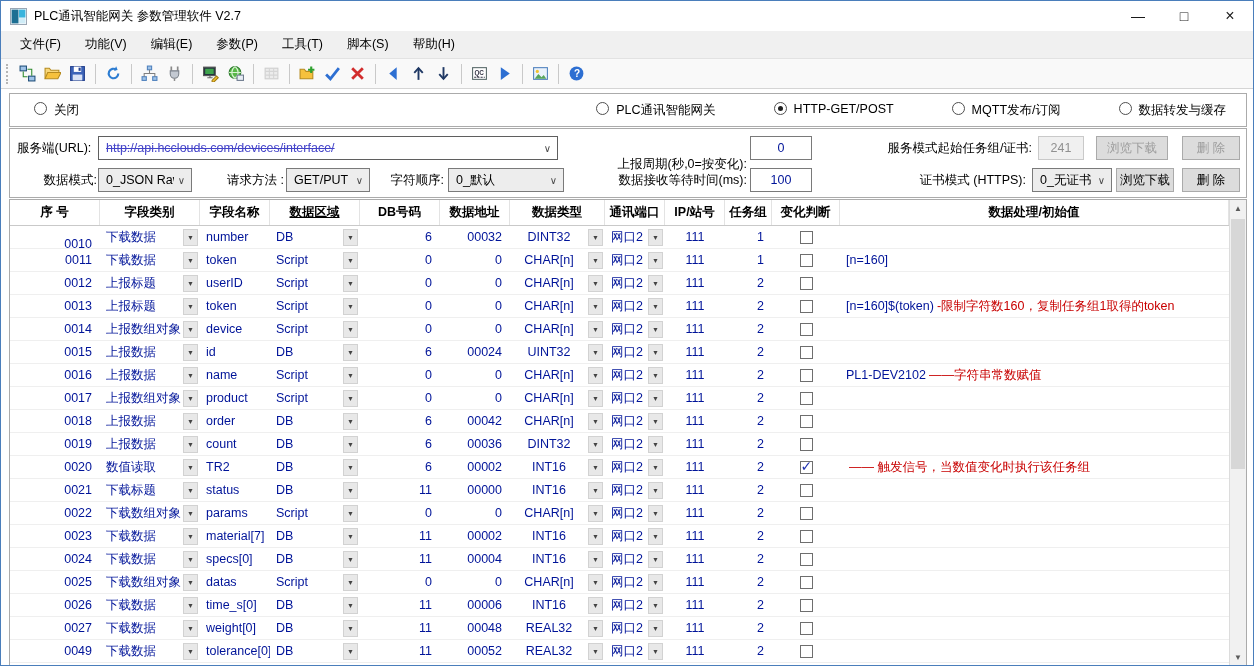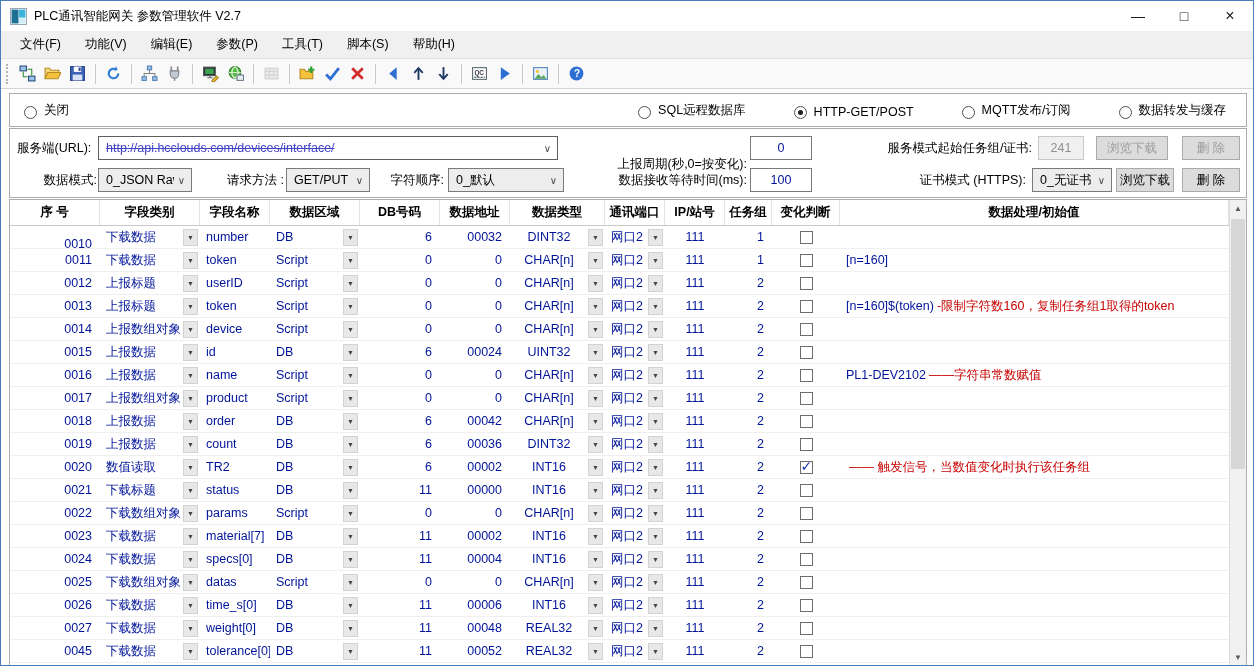--- a/index.html
+++ b/index.html
@@ -27,21 +27,21 @@
             display:flex; align-items:center; padding-left:3px; }
   .grip{ width:4px; height:20px; border-left:2px dotted #b5b5b5; margin:0 5px 0 2px; }
   .tbtn{ width:25px; height:25px; display:flex; align-items:center; justify-content:center; }
   .tbtn svg{ width:17px; height:17px; }
   .tbtn.disabled{ opacity:.45; filter:grayscale(1); }
   .tsep{ width:1px; height:20px; background:#c9c9c9; margin:0 5px; display:inline-block; }
 
   
   .panel{ position:absolute; left:8px; width:1238px; background:#fff; border:1px solid #ababab; }
   #mode-panel{ top:92px; height:34px; display:flex; align-items:center; padding:0 14px; }
-  .radio{ display:flex; align-items:flex-end; gap:7px; font-size:12.5px; }
+  .radio{ display:flex; align-items:flex-start; gap:7px; font-size:12.5px;margin-left:10px; }
   .rb{ width:13px; height:13px; border:1px solid #4f4f4f; border-radius:50%; background:#fff;
        position:relative; flex:none; }
   .rb.on::after{ content:""; position:absolute; inset:3px; border-radius:50%; background:#1f1f1f; }
   .mode-right{ margin-left:auto; display:flex; gap:48px; margin-right:6px; }
 
   #form-panel{ top:127px; height:70px; }
   .flabel{ position:absolute; height:24px; line-height:24px; font-size:12.5px; white-space:nowrap; }
   .flabel.r{ text-align:right; }
   .combo{ position:absolute; height:24px; border:1px solid #7a7a7a; background:#ededed;
           display:flex; align-items:center; padding-left:7px; overflow:hidden; }
@@ -251,21 +251,21 @@
     </div>
 
   <div class="panel" id="mode-panel">
     <label class="radio">
       <span class="rb"></span>
       <span>关闭</span>
     </label>
     <div class="mode-right">
         <label class="radio">
           <span class="rb"></span>
-          <span>SQL远程数据库</span>
+          <span>PLC通讯智能网关</span>
         </label>
         <label class="radio">
           <span class="rb on"></span>
           <span>HTTP-GET/POST</span>
         </label>
         <label class="radio">
           <span class="rb"></span>
           <span>MQTT发布/订阅</span>
         </label>
         <label class="radio">
@@ -307,21 +307,21 @@
     </div>
     <div class="fbtn" style="left:1106px;top:39px;width:58px;">浏览下载</div>
     <div class="fbtn" style="left:1172px;top:39px;width:58px;">删  除</div>
   </div>
 
   <div class="panel" id="table-panel">
     <div class="thead">
         <div class="th" style="width: 90px;">序 号</div>
         <div class="th" style="width: 100px;">字段类别</div>
         <div class="th" style="width: 70px;">字段名称</div>
-        <div class="th" style="width: 90px;">数据区域</div>
+        <div class="th" style="width: 90px; text-decoration: underline;">数据区域</div>
         <div class="th" style="width: 80px;">DB号码</div>
         <div class="th" style="width: 70px;">数据地址</div>
         <div class="th" style="width: 95px;">数据类型</div>
         <div class="th" style="width: 60px;">通讯端口</div>
         <div class="th" style="width: 60px;">IP/站号</div>
         <div class="th" style="width: 47px;">任务组</div>
         <div class="th" style="width: 68px;">变化判断</div>
         <div class="th" style="flex: 1 1 0%;">数据处理/初始值</div>
       </div>
     <div class="tbody">
@@ -831,21 +831,21 @@
             <span class="dd">▼</span>
           </div>
           <div class="td c" style="width: 60px;">111</div>
           <div class="td r" style="width: 47px;">2</div>
           <div class="td c" style="width: 68px;">
             <span class="cb"></span>
           </div>
           <div class="td l note-cell" style="flex: 1 1 0%;"></div>
         </div>
         <div class="tr">
-          <div class="td r" style="width: 90px;">0045</div>
+          <div class="td r" style="width: 90px;">0049</div>
           <div class="td l" style="width: 100px;">
             <span>下载数据</span>
             <span class="dd">▼</span>
           </div>
           <div class="td l" style="width: 70px;">tolerance[0]</div>
           <div class="td l" style="width: 90px;">
             <span>DB</span>
             <span class="dd">▼</span>
           </div>
           <div class="td r" style="width: 80px;">11</div>

